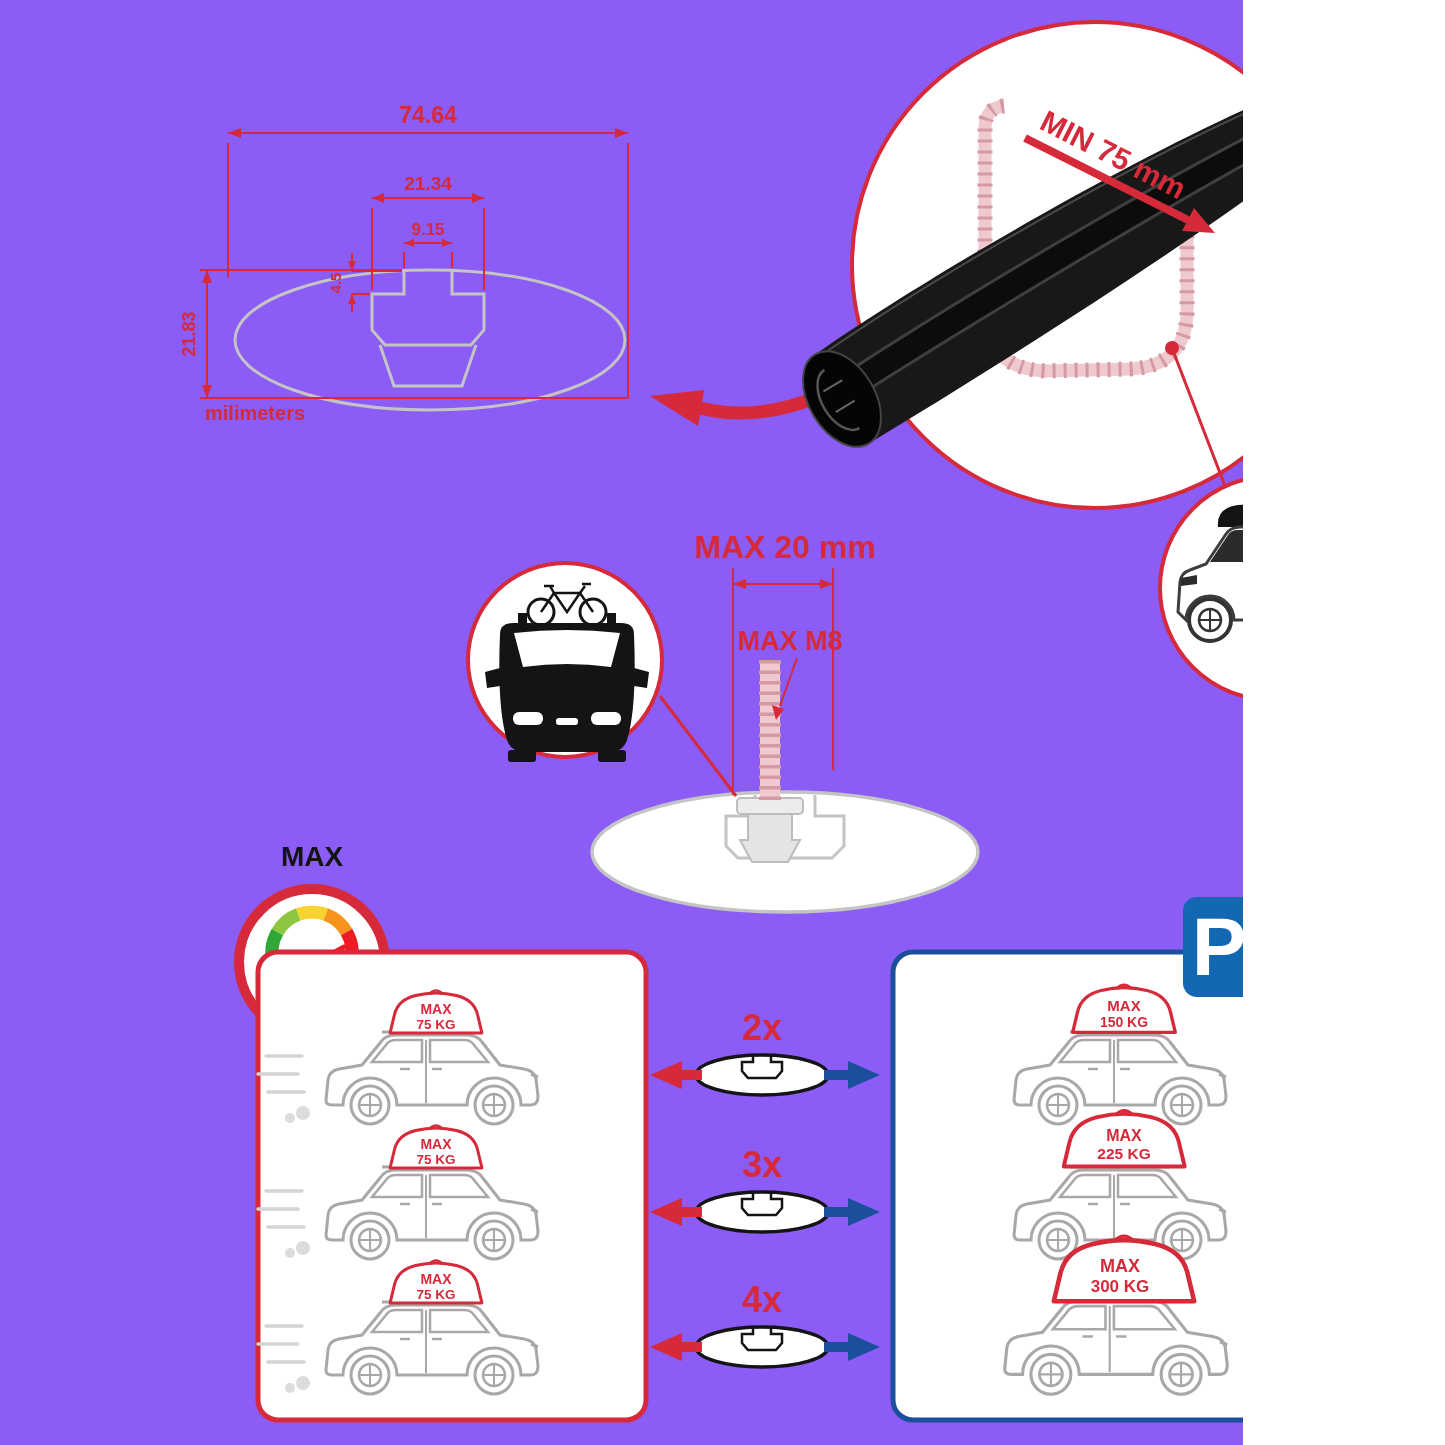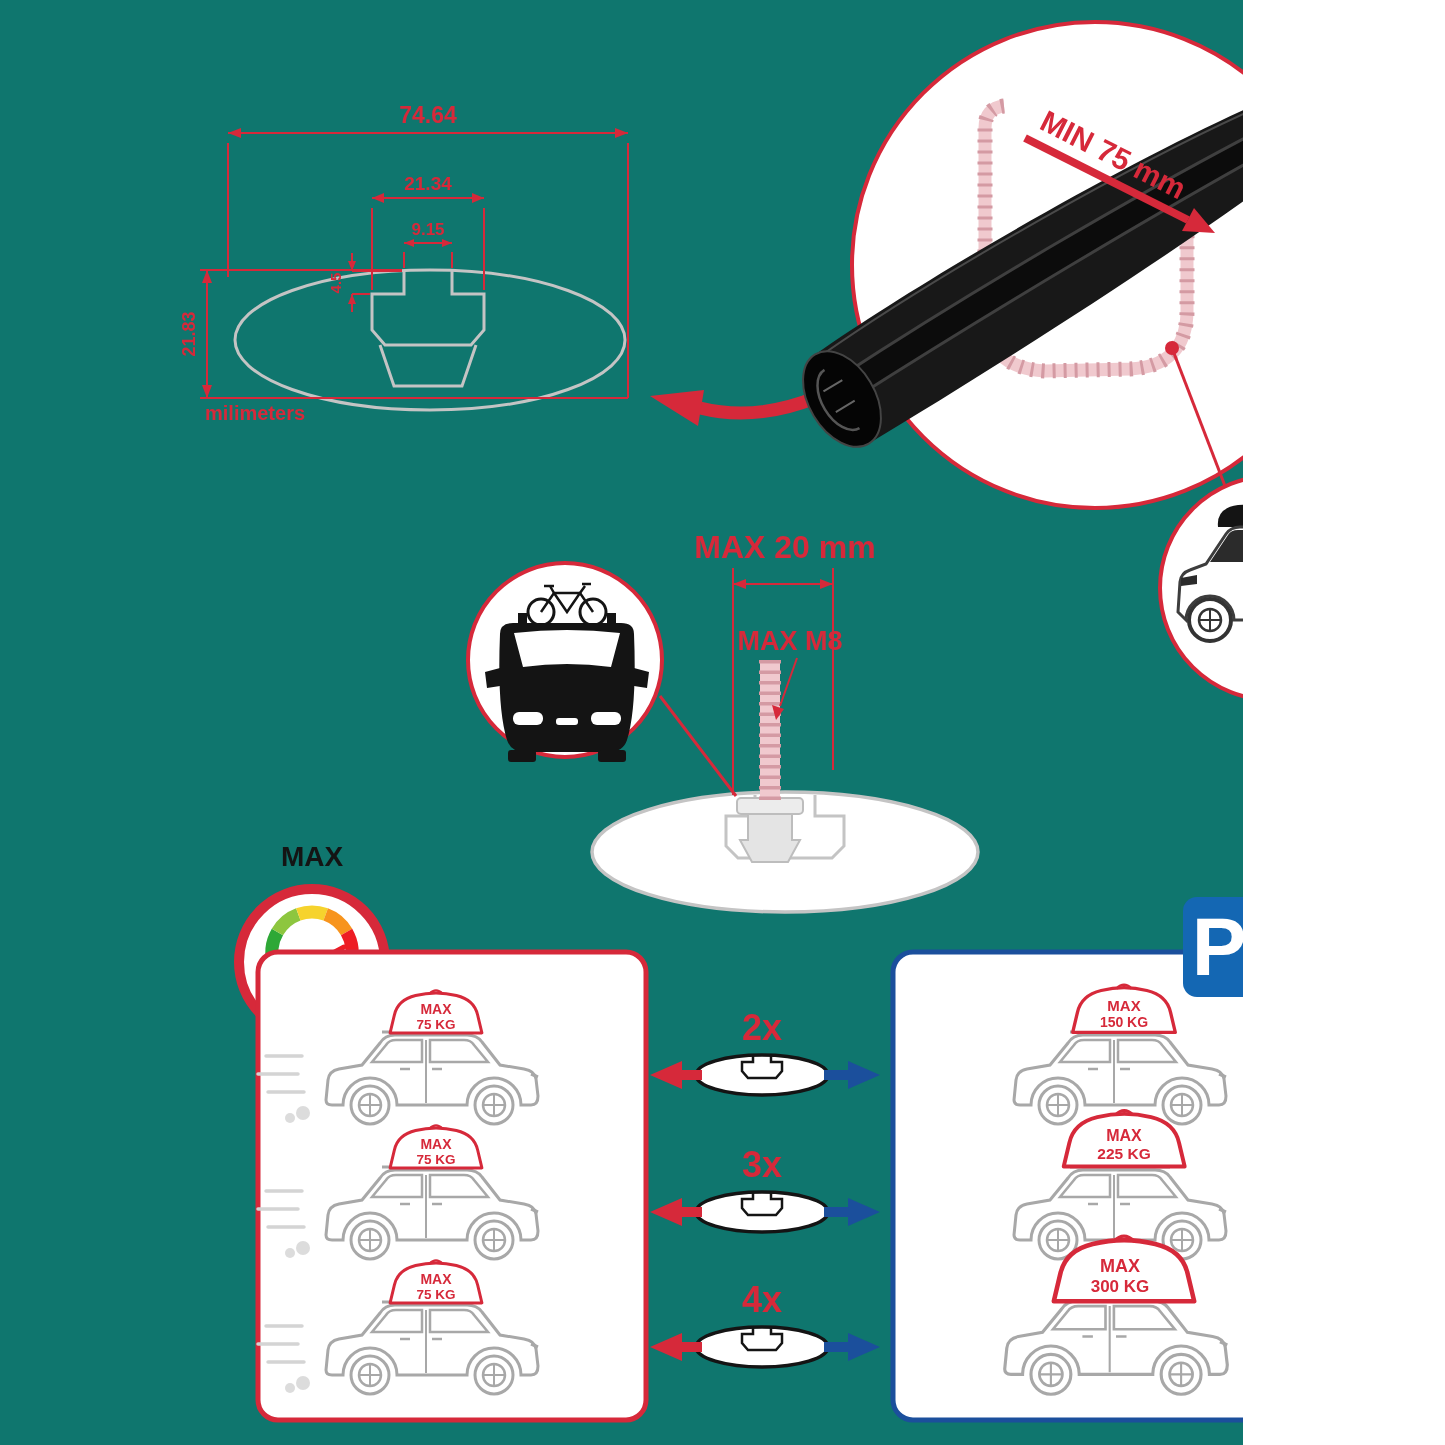--- a/index.html
+++ b/index.html
@@ -1,16 +1,16 @@
 <!DOCTYPE html>
 <html><head>
 <meta charset="utf-8">
 <style>
   html,body{margin:0;padding:0;background:#ffffff;}
-  .stage{position:relative;width:1243px;height:1445px;background:#0f766e;overflow:hidden;
+  .stage{position:relative;width:1243px;height:1445px;background:#8b5cf6;overflow:hidden;
          font-family:"Liberation Sans", sans-serif;}
   svg{position:absolute;left:0;top:0;}
   text{font-family:"Liberation Sans", sans-serif;}
   .dim-t{fill:#d6293a;font-weight:bold;text-anchor:middle;}
   .red-l{stroke:#d6293a;stroke-width:2;fill:none;}
   .red-f{fill:#d6293a;}
   .gray-l{stroke:#c4c4c4;stroke-width:3;fill:none;}
   .car-l{stroke:#a8a8a8;stroke-width:3;fill:#ffffff;}
   .bagtxt{fill:#d6293a;font-weight:bold;text-anchor:middle;}
 </style>

